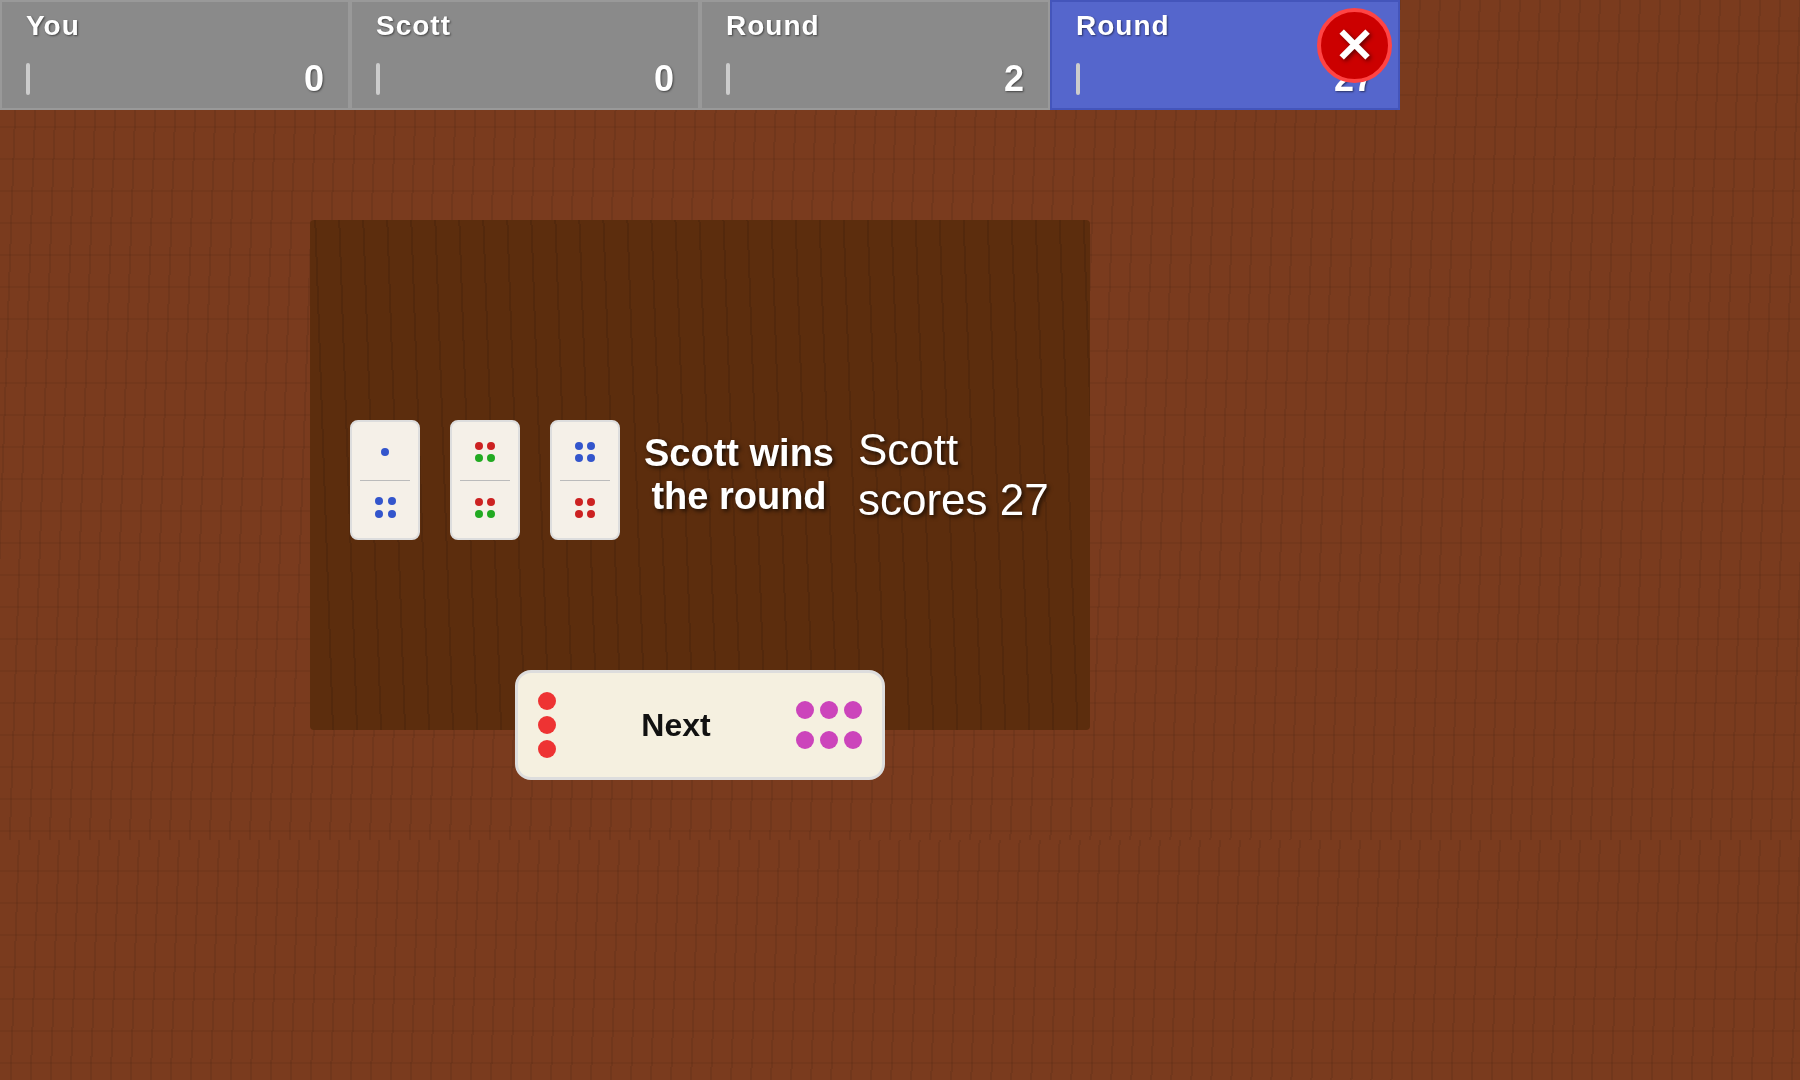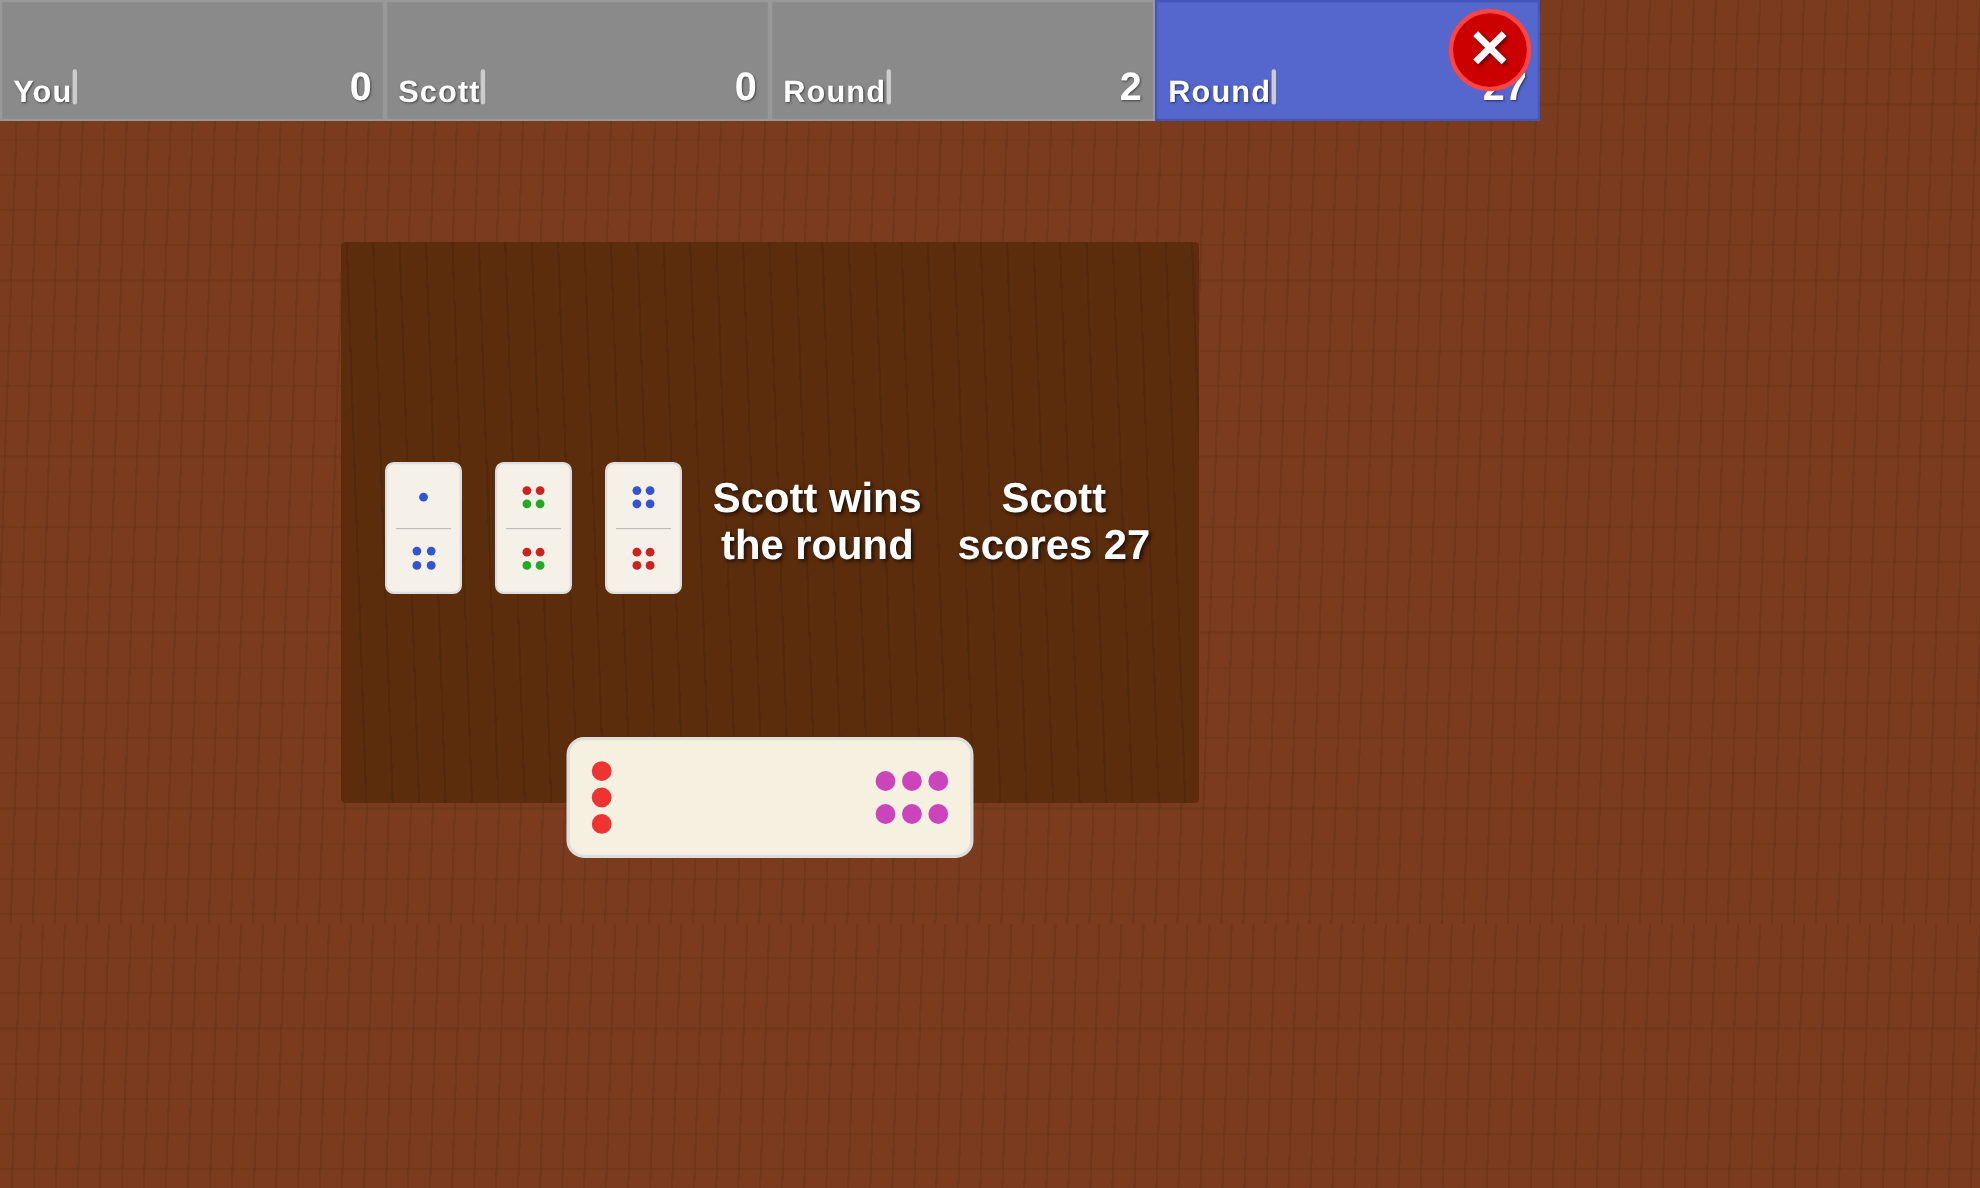--- a/index.html
+++ b/index.html
@@ -34,24 +34,24 @@
       width: 100%;
       height: 110px;
       position: relative;
     }
 
     .score-panel {
       flex: 1;
       background: #8a8a8a;
       border: 2px solid #999;
       display: flex;
-      flex-direction: row;
-      align-items: flex-end;
+      flex-direction: column;
+      align-items: flex-start;
       justify-content: space-between;
-      padding: 8px 10px;
+      padding: 8px 24px;
       position: relative;
     }
 
     .score-panel.active {
       background: #5566cc;
       border-color: #4455bb;
     }
 
     .score-panel .player-name {
       font-size: 28px;
@@ -197,24 +197,24 @@
     
     .round-win-text {
       font-size: 38px;
       font-weight: bold;
       color: white;
       text-align: center;
       text-shadow: 2px 2px 4px rgba(0,0,0,0.7);
     }
 
     .score-text {
-      font-size: 38px;
-      font-weight: bold;
+      font-size: 44px;
+      font-weight: normal;
       color: white;
-      text-align: center;
+      text-align: left;
       text-shadow: 2px 2px 4px rgba(0,0,0,0.7);
     }
 
     
     .next-round-btn {
       width: 370px;
       height: 110px;
       background: #f5f0e0;
       border-radius: 16px;
       border: 3px solid #ddd;
@@ -381,20 +381,21 @@
       </div>
       <div class="btn-dot-row">
         <div class="btn-dot red"></div>
       </div>
       <div class="btn-dot-row">
         <div class="btn-dot red"></div>
       </div>
     </div>
 
     <div class="btn-label">
+      <div>Next</div>
     </div>
 
     <div class="btn-right-dots">
       <div class="btn-dot-row">
         <div class="btn-dot pink"></div>
         <div class="btn-dot pink"></div>
         <div class="btn-dot pink"></div>
       </div>
       <div class="btn-dot-row">
         <div style="width:18px;"></div>

